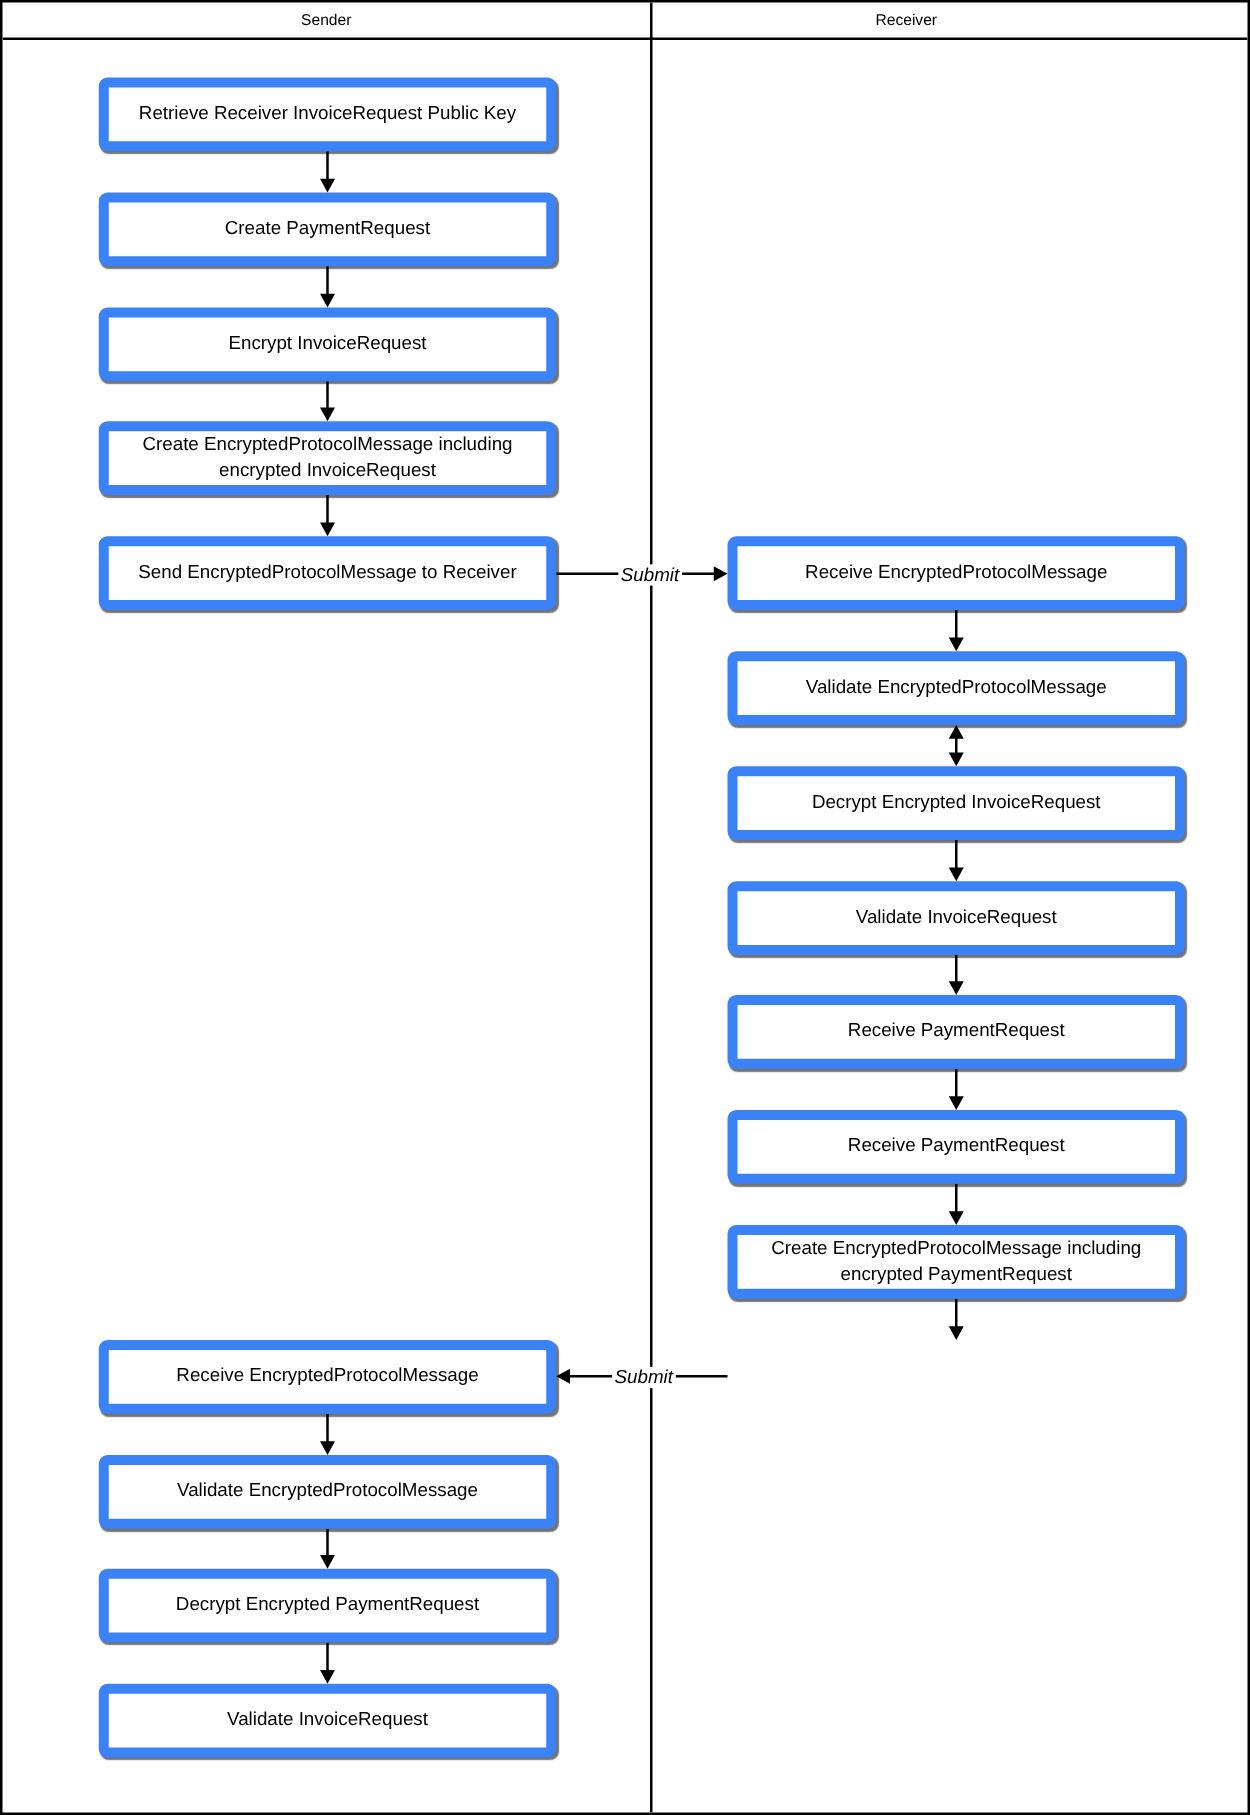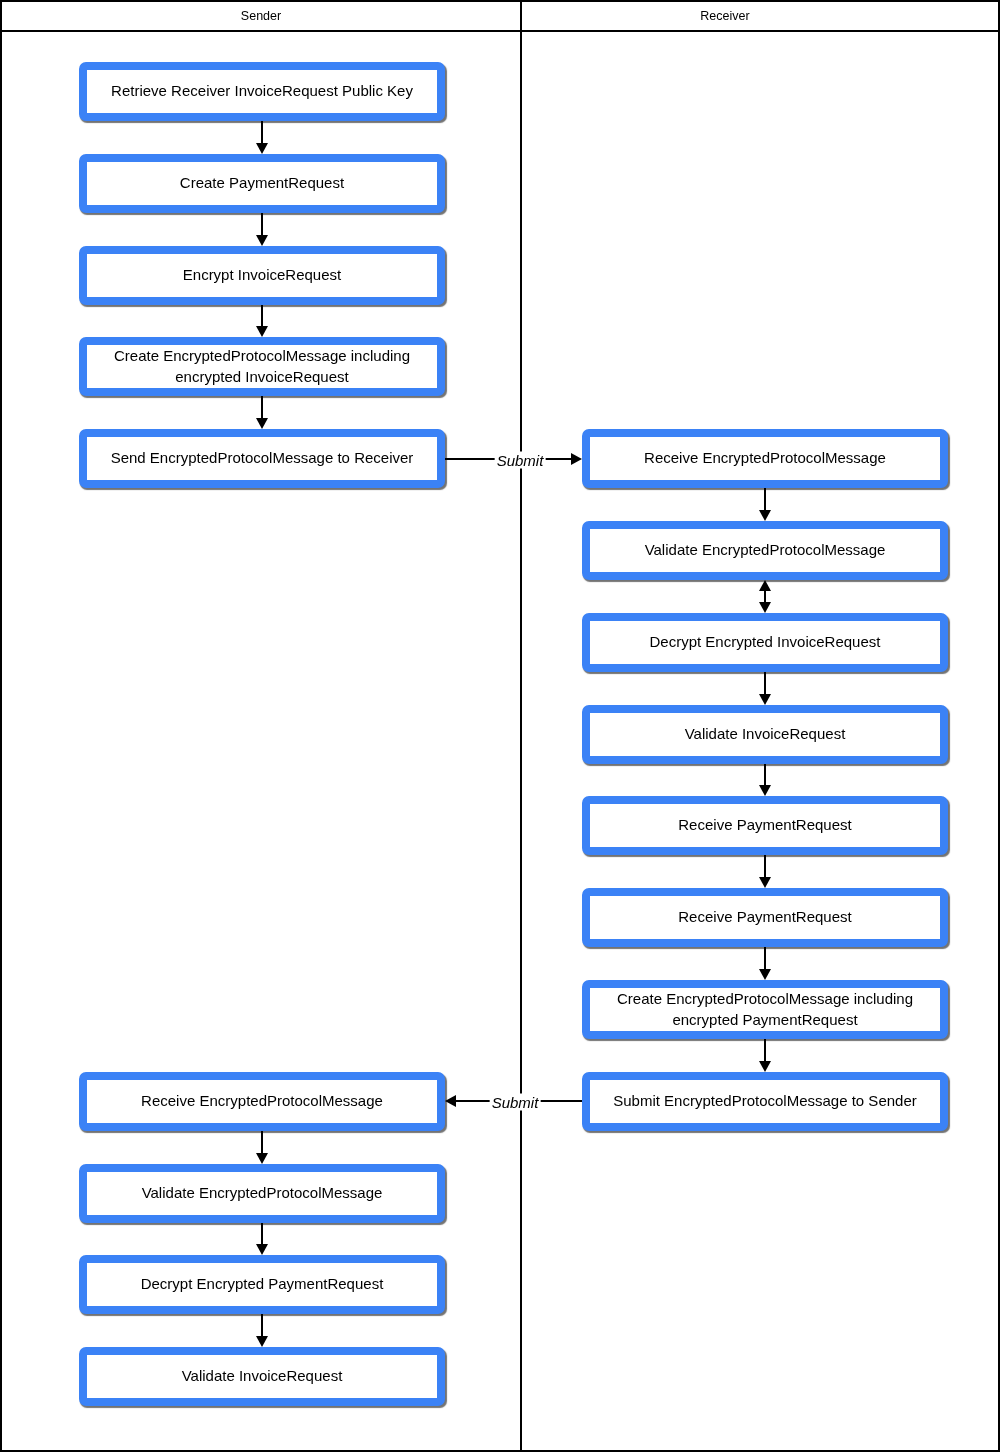--- a/index.html
+++ b/index.html
@@ -68,21 +68,20 @@
   <div class="node s" style="top:244px">Encrypt InvoiceRequest</div>
   <div class="node s" style="top:427px">Send EncryptedProtocolMessage to Receiver</div>
 
   <div class="node r" style="top:427px">Receive EncryptedProtocolMessage</div>
   <div class="node r" style="top:519px">Validate EncryptedProtocolMessage</div>
   <div class="node r" style="top:611px">Decrypt Encrypted InvoiceRequest</div>
   <div class="node r" style="top:703px">Validate InvoiceRequest</div>
   <div class="node r" style="top:794px">Receive PaymentRequest</div>
   <div class="node r" style="top:886px">Receive PaymentRequest</div>
   <div class="node r" style="top:978px">Create EncryptedProtocolMessage including encrypted PaymentRequest</div>
-  <div class="node r" style="top:1070px">Submit EncryptedProtocolMessage to Sender</div>
 
   <div class="node s" style="top:1070px">Receive EncryptedProtocolMessage</div>
   <div class="node s" style="top:1162px">Validate EncryptedProtocolMessage</div>
   <div class="node s" style="top:1253px">Decrypt Encrypted PaymentRequest</div>
   <div class="node s" style="top:1345px">Validate InvoiceRequest</div>
 
   <div class="varrow" style="left:254px;top:119px;height:33px">
       <div class="stem"></div>
       <div class="head-down"></div>
     </div>

